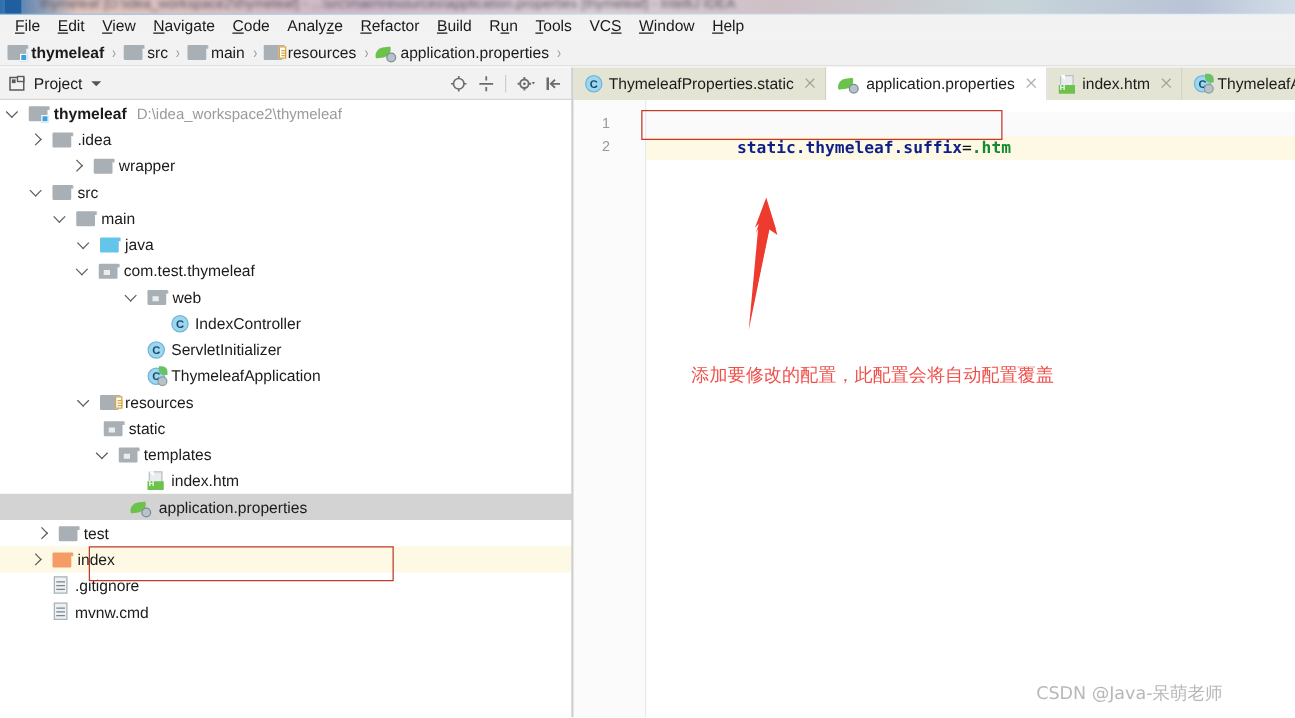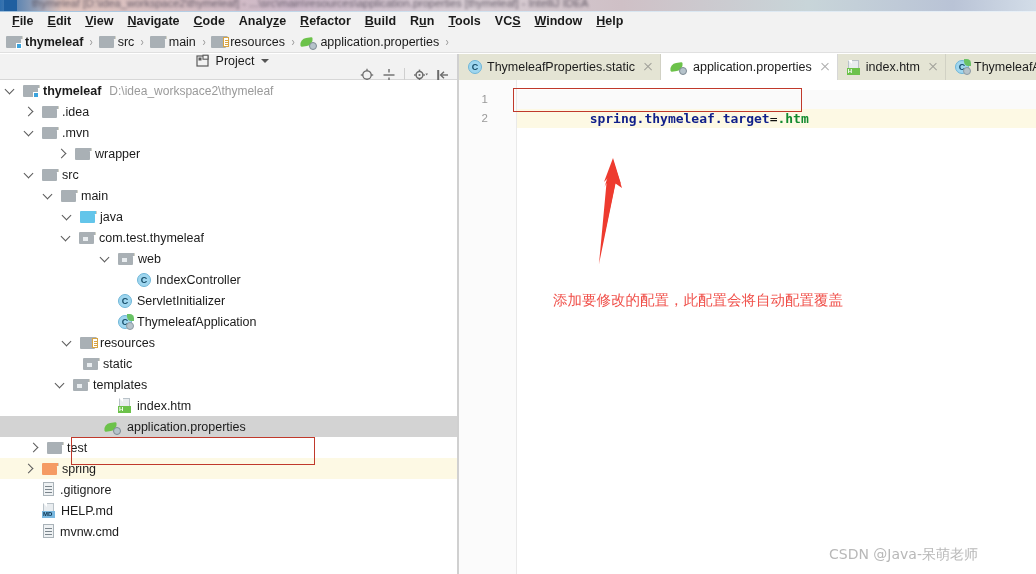--- a/index.html
+++ b/index.html
@@ -38,21 +38,21 @@
   }
 
   
   .menubar {
     position: absolute; top: 12px; left: 0; width: 1036px; height: 19px;
     background: #f2f2f2;
     display: flex; align-items: center; padding-left: 5px;
   }
   .menu-item {
     padding: 1px 7px; font-size: 12.5px; color: #1b1b1b; cursor: default;
-    line-height: 15px; white-space: nowrap; font-weight: bold;
+    line-height: 15px; white-space: nowrap;
   }
   .menu-item .mn { text-decoration: underline; }
 
   
   .breadcrumb {
     position: absolute; top: 31px; left: 0; width: 1036px; height: 22px;
     background: #f2f2f2;
     display: flex; align-items: center; padding-left: 6px;
     border-bottom: 1px solid #e0e0e0;
   }
@@ -61,21 +61,21 @@
   .crumb.root .crumb-label { font-weight: bold; }
   .crumb-sep {
     color: #9a9a9a; margin: 0 5px 0 6px; font-size: 13px;
     transform: scaleX(.75); display:inline-block;
   }
 
   
   .proj-header {
     position: absolute; top: 54px; left: 0; width: 458px; height: 26px;
     background: #f2f2f2; border-bottom: 1px solid #d7d7d7;
-    display: flex; align-items: center; flex-direction: column;
+    display: flex; align-items: center;
   }
   .proj-header-left { display: flex; align-items: center; padding-left: 7px; }
   .proj-title { font-size: 12.5px; color: #1b1b1b; margin-left: 6px; }
   .proj-caret {
     margin-left: 7px; width: 0; height: 0;
     border-left: 4px solid transparent; border-right: 4px solid transparent;
     border-top: 4px solid #555;
   }
   .proj-header-right {
     margin-left: auto; display: flex; align-items: center;
@@ -415,28 +415,20 @@
 
     <div class="tree-row" style="padding-left:23px">
       <span class="twisty right"></span>
       <span class="ic ic-folder" style="margin-left:6px">
           <span class="tab"></span>
           <span class="body"></span>
         </span>
       <span class="node-label">.idea</span>
     </div>
 
-    <div class="tree-row" style="padding-left:23px">
-      <span class="twisty down"></span>
-      <span class="ic ic-folder" style="margin-left:6px">
-          <span class="tab"></span>
-          <span class="body"></span>
-        </span>
-      <span class="node-label">.mvn</span>
-    </div>
 
     <div class="tree-row" style="padding-left:56px">
       <span class="twisty right"></span>
       <span class="ic ic-folder" style="margin-left:6px">
           <span class="tab"></span>
           <span class="body"></span>
         </span>
       <span class="node-label">wrapper</span>
     </div>
 
@@ -514,21 +506,21 @@
 
     <div class="tree-row" style="padding-left:83px">
       <span class="ic ic-folder">
           <span class="tab"></span>
           <span class="body"></span>
           <span class="pkgdot"></span>
         </span>
       <span class="node-label">static</span>
     </div>
 
-    <div class="tree-row" style="padding-left:54px">
+    <div class="tree-row" style="padding-left:76px">
       <span class="twisty down"></span>
       <span class="ic ic-folder" style="margin-left:6px">
           <span class="tab"></span>
           <span class="body"></span>
           <span class="pkgdot"></span>
         </span>
       <span class="node-label">templates</span>
     </div>
 
     <div class="tree-row" style="padding-left:118px">
@@ -557,39 +549,31 @@
         </span>
       <span class="node-label">test</span>
     </div>
 
     <div class="tree-row sel-yellow" style="padding-left:23px">
       <span class="twisty right"></span>
       <span class="ic ic-folder orange" style="margin-left:6px">
           <span class="tab"></span>
           <span class="body"></span>
         </span>
-      <span class="node-label">spring</span>
+      <span class="node-label">index</span>
     </div>
 
     <div class="tree-row" style="padding-left:42px">
       <span class="ic ic-file">
           <span class="pg"></span>
           <span class="ln"></span>
         </span>
       <span class="node-label">.gitignore</span>
     </div>
 
-    <div class="tree-row" style="padding-left:42px">
-      <span class="ic ic-html mdtag">
-          <span class="pg"></span>
-          <span class="corner"></span>
-          <span class="tag">MD</span>
-        </span>
-      <span class="node-label">HELP.md</span>
-    </div>
 
 
     <div class="tree-row" style="padding-left:42px; overflow:hidden">
       <span class="ic ic-file">
           <span class="pg"></span>
           <span class="ln"></span>
         </span>
       <span class="node-label">mvnw.cmd</span>
     </div>
   </div>
@@ -630,21 +614,21 @@
 
   <div class="editor">
     <div class="line-hl-1" style="top:10px"></div>
     <div class="line-hl-2" style="top:29px"></div>
     <div class="gutter">
       <div class="gutter-num" style="top:10px">1</div>
       <div class="gutter-num" style="top:29px">2</div>
     </div>
     <div class="code-area">
       <div class="code-line" style="top:10px; left:10px">
-        <span class="tok-key">spring.thymeleaf.target</span><span class="tok-eq">=</span><span class="tok-val">.htm</span>
+        <span class="tok-key">static.thymeleaf.suffix</span><span class="tok-eq">=</span><span class="tok-val">.htm</span>
       </div>
       <div class="code-line" style="top:29px; left:10px"></div>
     </div>
   </div>
 
   <div class="code-redbox"></div>
 
   <svg class="ann-arrow" viewBox="0 0 46 110">
     <polygon points="28,0 36,26 31,22 18,84 12,110 19,80 23,20 19,24" fill="#ee3b2f"></polygon>
     <path d="M28 2 L37 30 L30.5 25.5 L14 106 L21.5 25 L19.5 29 Z" fill="#ee3b2f"></path>

